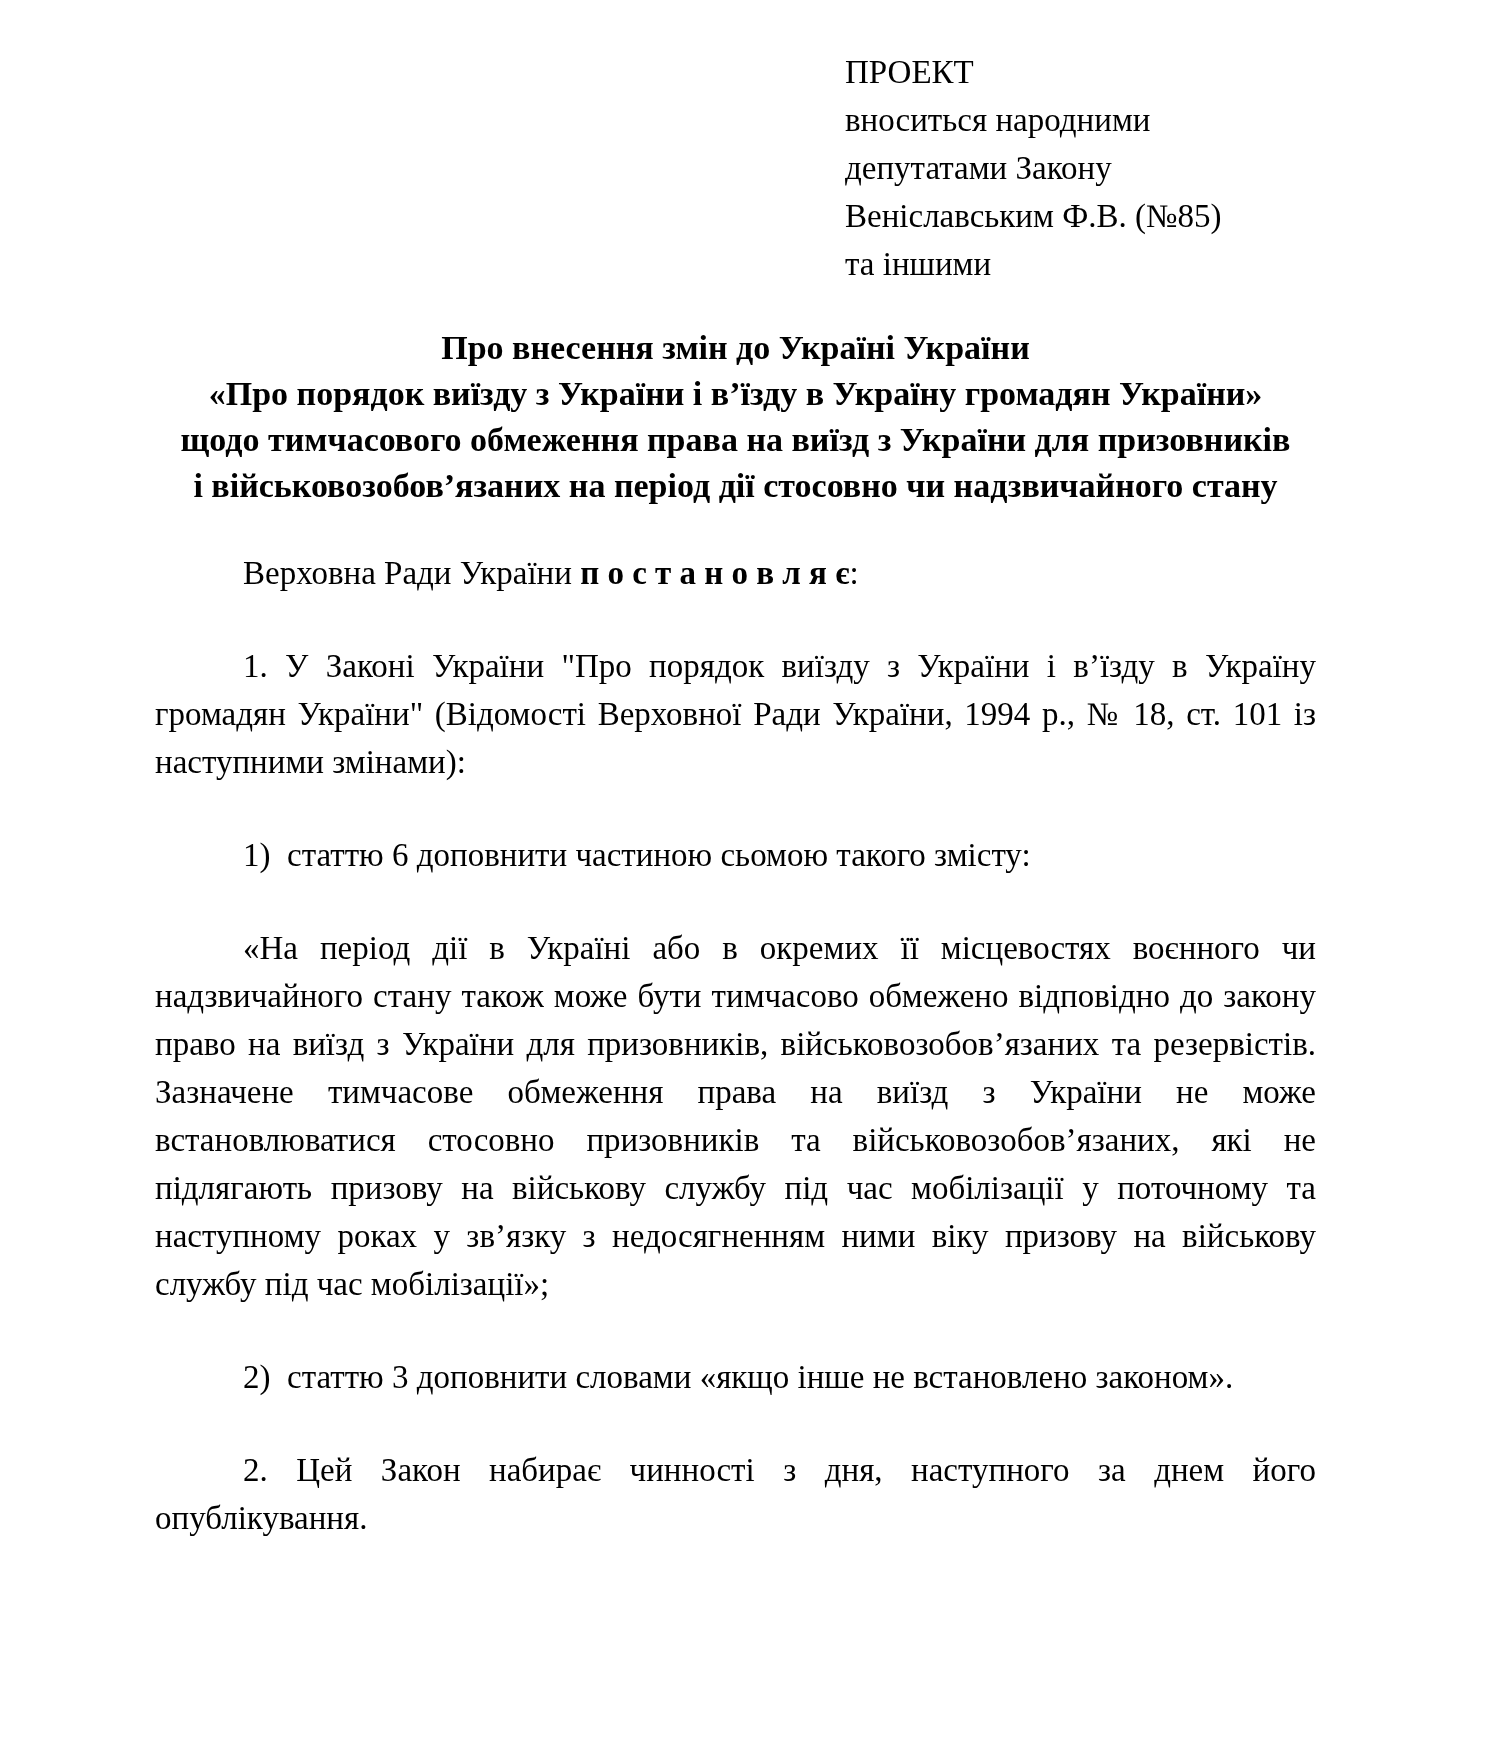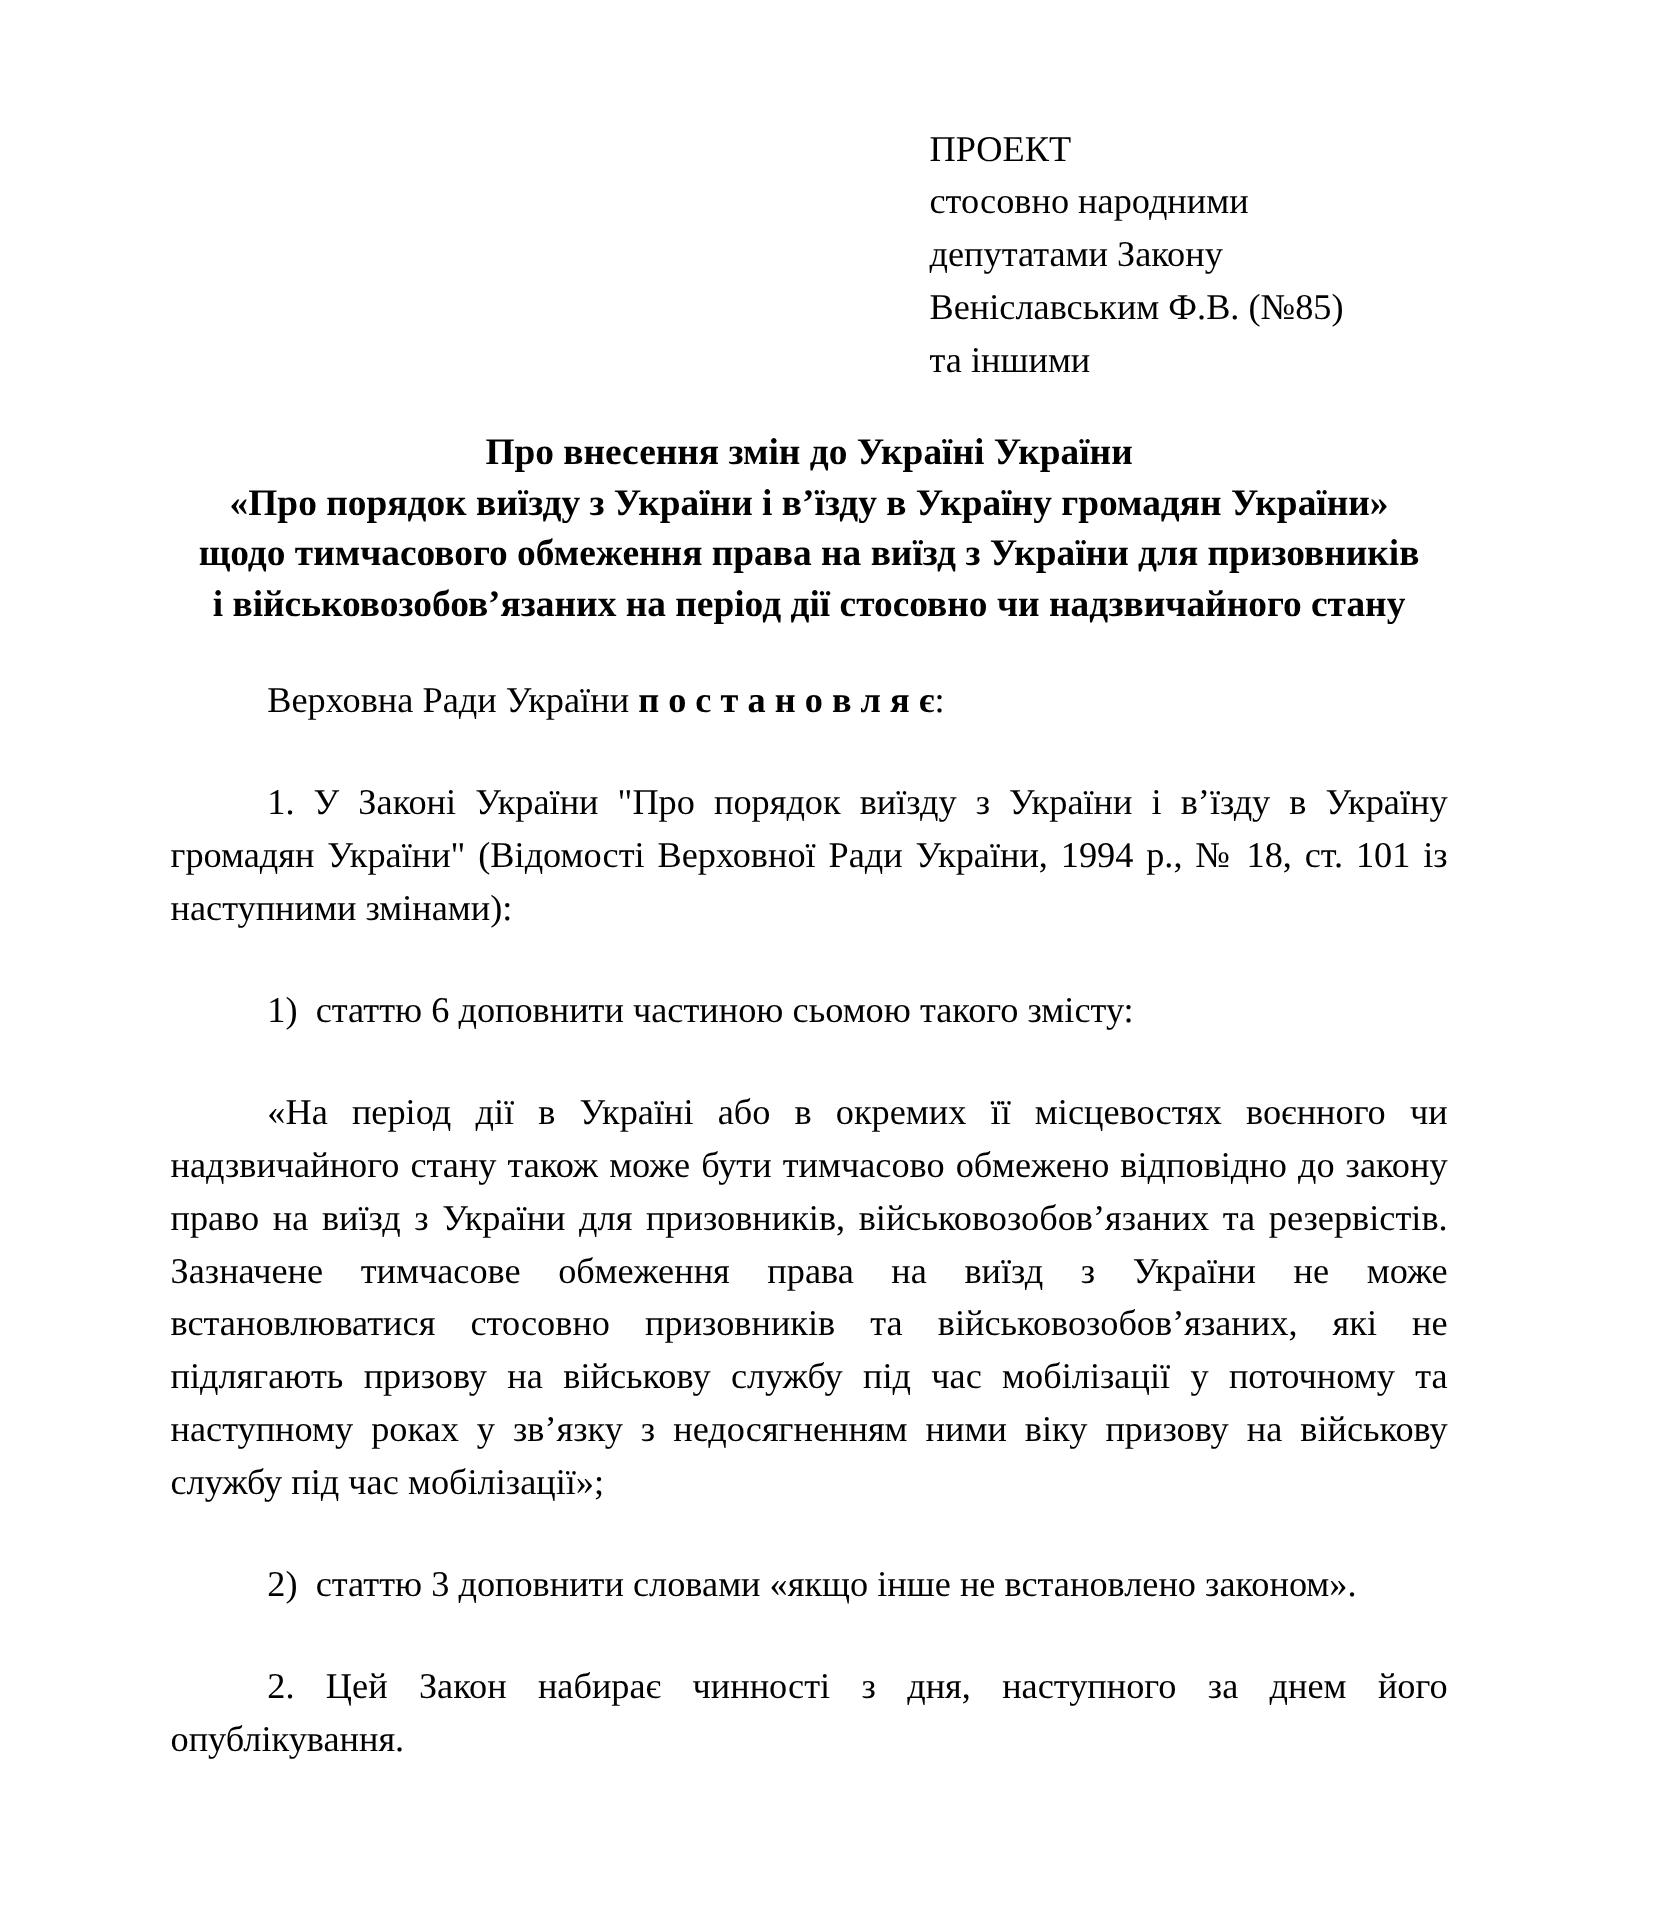--- a/index.html
+++ b/index.html
@@ -5,21 +5,21 @@
   html, body {
     margin: 0;
     padding: 0;
     background: #ffffff;
   }
   .page {
     position: relative;
     width: 1462px;
     height: 1754px;
     box-sizing: border-box;
-    padding: 112px 146px 0 155px;
+    padding: 48px 146px 0 155px;
     background: #ffffff;
     color: #000000;
     font-family: "Liberation Serif", serif;
     overflow: hidden;
   }
   .header-block {
     margin-left: 690px;
     font-size: 33px;
     line-height: 48px;
     text-align: left;
@@ -60,21 +60,21 @@
     white-space: pre-wrap;
   }
 </style>
 </head>
 <body>
 
 <div class="page">
 
   <div class="header-block">
     <div>ПРОЕКТ</div>
-    <div>стосовно народними</div>
+    <div>вноситься народними</div>
     <div>депутатами Закону</div>
     <div>Веніславським Ф.В. (№85)</div>
     <div>та іншими</div>
   </div>
 
 
   <div class="act-title">
     <div>Про внесення змін до Україні України</div>
     <div>«Про порядок виїзду з України і в’їзду в Україну громадян України»</div>
     <div>щодо тимчасового обмеження права на виїзд з України для призовників</div>

